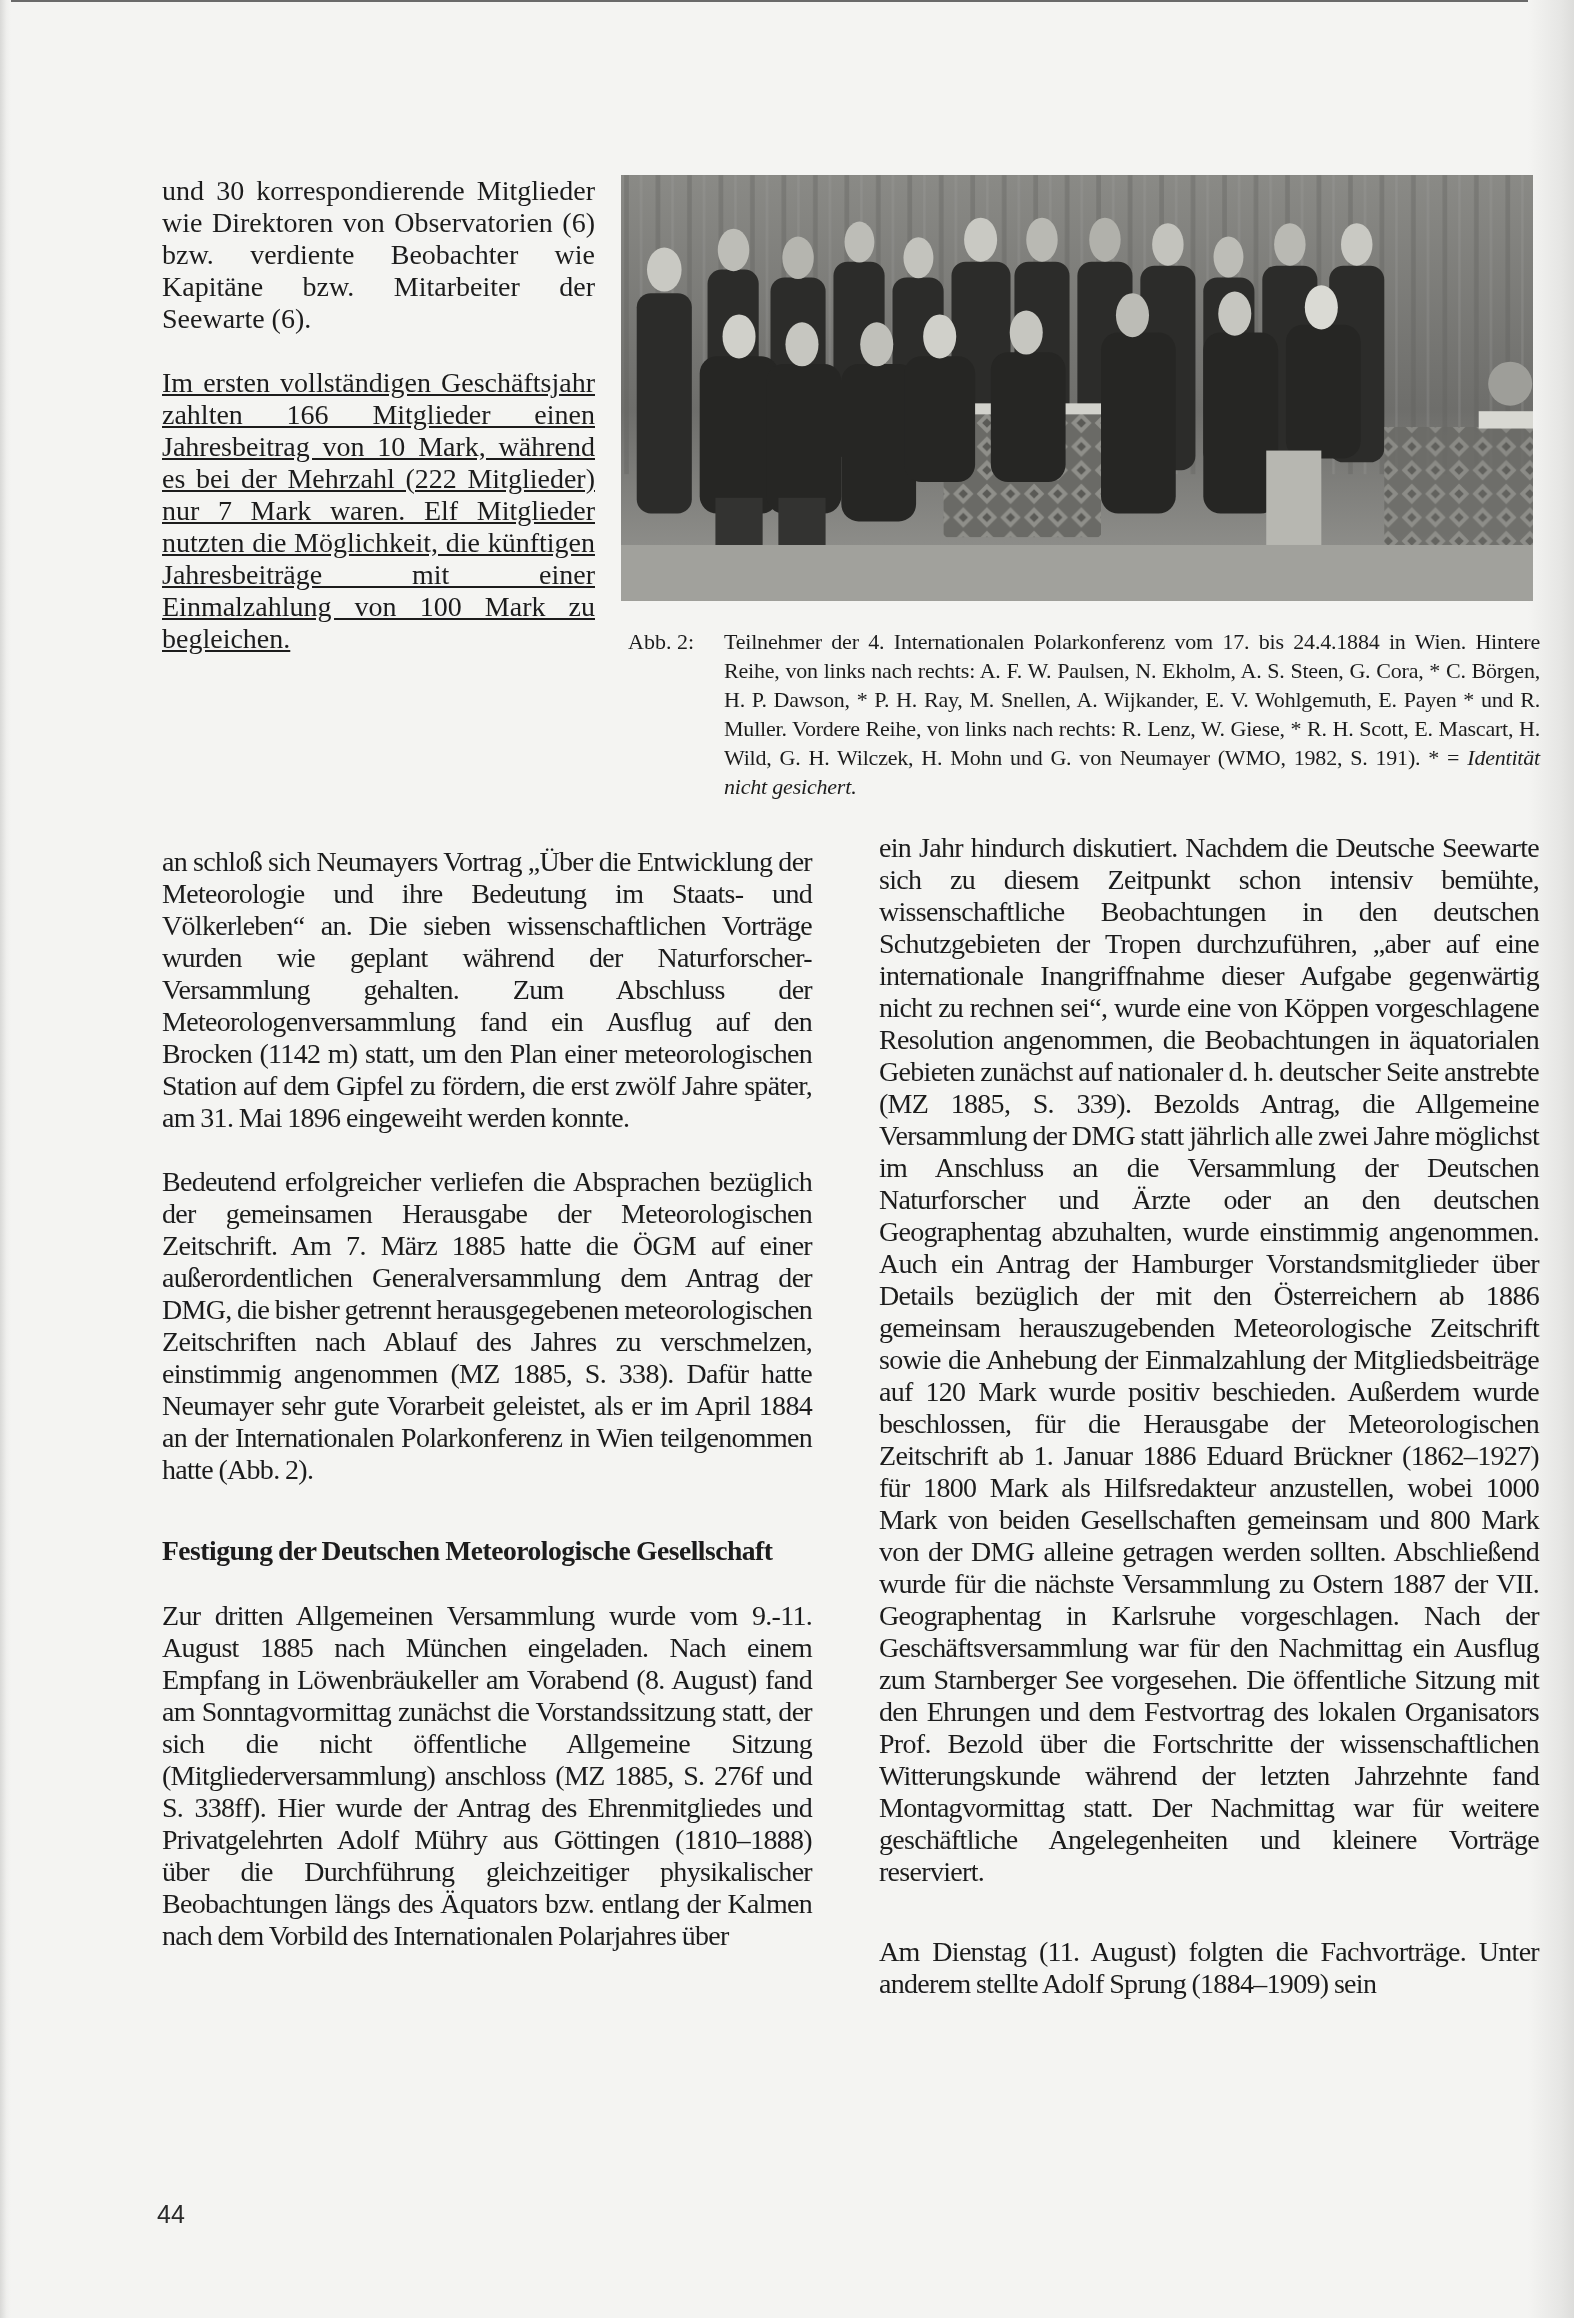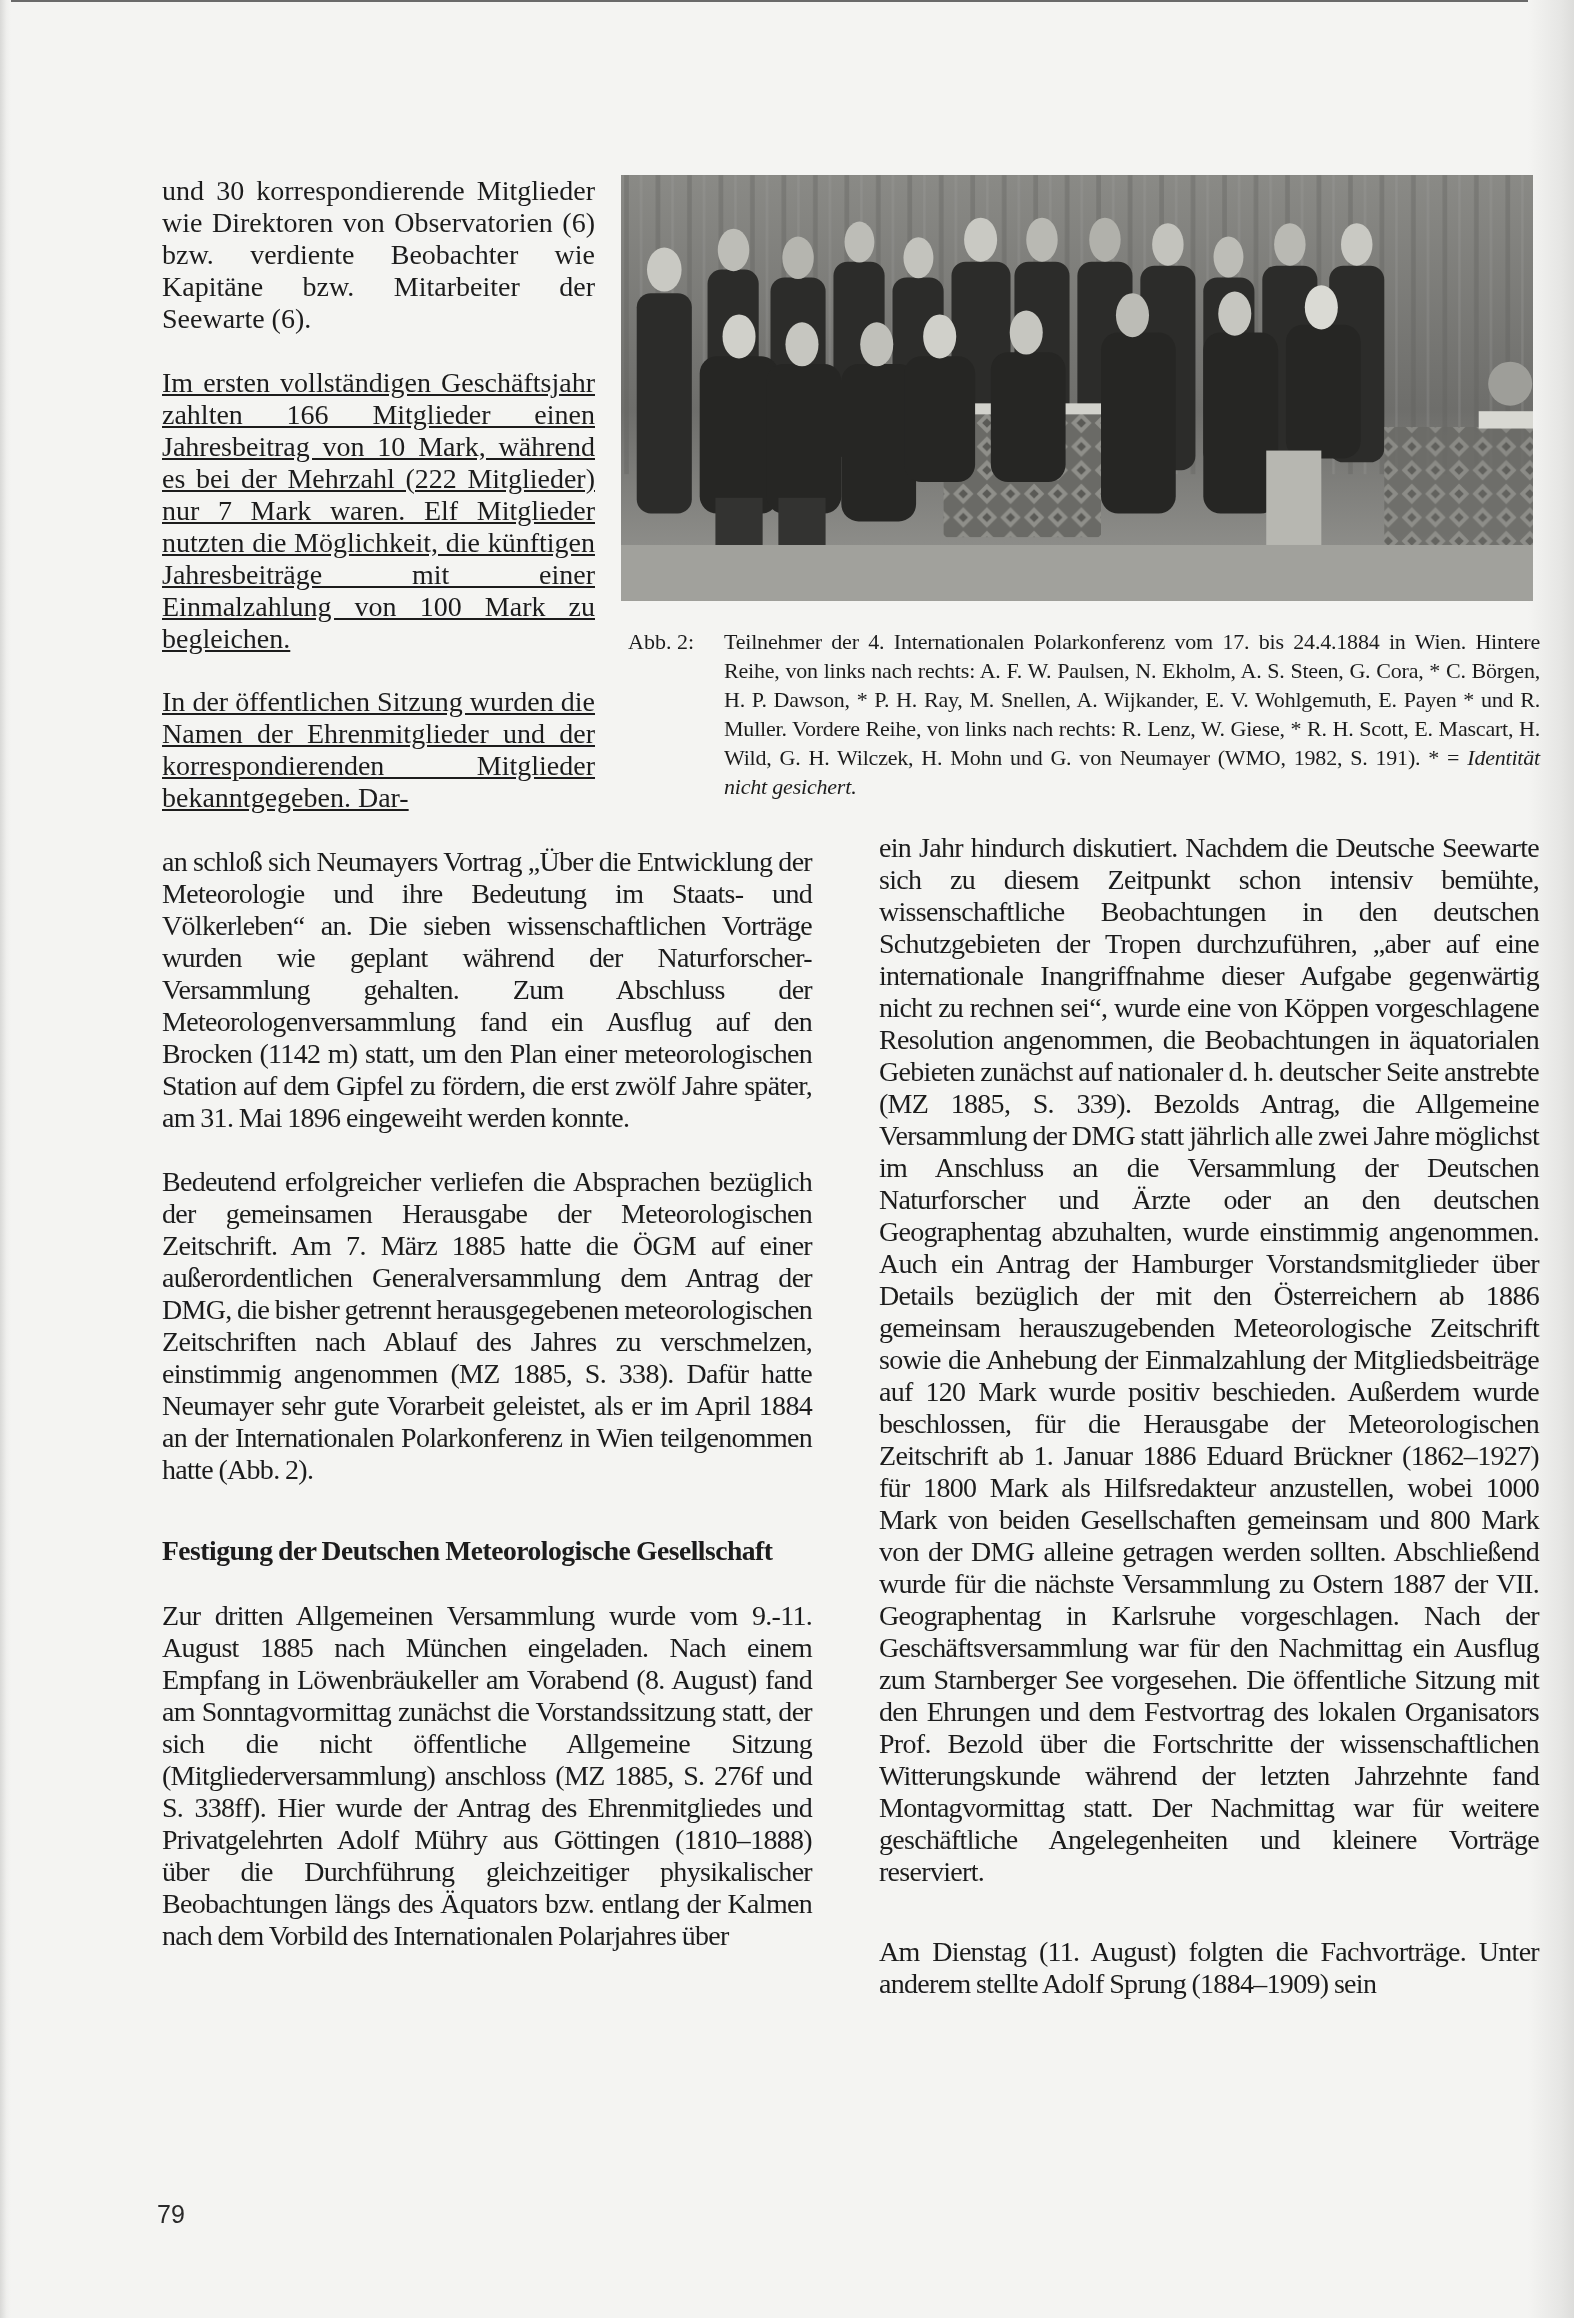--- a/index.html
+++ b/index.html
@@ -53,21 +53,20 @@
 </head>
 <body>
 
 <div class="top-rule"></div>
 <div class="left-edge"></div>
 <div class="right-edge"></div>
 
 <div id="left-narrow" class="text-block">
   <p class="just">und 30 korrespondierende Mitglieder wie Direktoren von Observatorien (6) bzw. verdiente Beobachter wie Kapitäne bzw. Mitarbeiter der Seewarte (6).</p>
   <p class="just">Im ersten vollständigen Geschäftsjahr zahlten 166 Mitglieder einen Jahresbeitrag von 10 Mark, während es bei der Mehrzahl (222 Mitglieder) nur 7 Mark waren. Elf Mitglieder nutzten die Möglichkeit, die künftigen Jahresbeiträge mit einer Einmalzahlung von 100 Mark zu begleichen.</p>
-  <p class="just">In der öffentlichen Sitzung wurden die Namen der Ehrenmitglieder und der korrespondierenden Mitglieder bekanntgegeben. Dar-</p>
 </div>
 
 <div class="photo">
   <svg width="912" height="426" viewBox="0 0 1159 541">
     <defs>
       <linearGradient id="bgGrad" x1="0" y1="0" x2="0" y2="1">
         <stop offset="0" stop-color="#8a8a86"></stop>
         <stop offset="0.55" stop-color="#6e6e6b"></stop>
         <stop offset="1" stop-color="#999995"></stop>
       </linearGradient>
@@ -196,14 +195,14 @@
   <p class="just">Bedeutend erfolgreicher verliefen die Absprachen bezüglich der gemeinsamen Herausgabe der Meteorologischen Zeitschrift. Am 7. März 1885 hatte die ÖGM auf einer außerordentlichen Generalversammlung dem Antrag der DMG, die bisher getrennt herausgegebenen meteorologischen Zeitschriften nach Ablauf des Jahres zu verschmelzen, einstimmig angenommen (MZ 1885, S. 338). Dafür hatte Neumayer sehr gute Vorarbeit geleistet, als er im April 1884 an der Internationalen Polarkonferenz in Wien teilgenommen hatte (Abb. 2).</p>
   <h2>Festigung der Deutschen Meteorologische Gesellschaft</h2>
   <p class="just">Zur dritten Allgemeinen Versammlung wurde vom 9.-11. August 1885 nach München eingeladen. Nach einem Empfang in Löwenbräukeller am Vorabend (8. August) fand am Sonntagvormittag zunächst die Vorstandssitzung statt, der sich die nicht öffentliche Allgemeine Sitzung (Mitgliederversammlung) anschloss (MZ 1885, S. 276f und S. 338ff). Hier wurde der Antrag des Ehrenmitgliedes und Privatgelehrten Adolf Mühry aus Göttingen (1810–1888) über die Durchführung gleichzeitiger physikalischer Beobachtungen längs des Äquators bzw. entlang der Kalmen nach dem Vorbild des Internationalen Polarjahres über</p>
 </div>
 
 <div id="right-col" class="text-block condensed">
   <p class="just">ein Jahr hindurch diskutiert. Nachdem die Deutsche Seewarte sich zu diesem Zeitpunkt schon intensiv bemühte, wissenschaftliche Beobachtungen in den deutschen Schutzgebieten der Tropen durchzuführen, „aber auf eine internationale Inangriffnahme dieser Aufgabe gegenwärtig nicht zu rechnen sei“, wurde eine von Köppen vorgeschlagene Resolution angenommen, die Beobachtungen in äquatorialen Gebieten zunächst auf nationaler d. h. deutscher Seite anstrebte (MZ 1885, S. 339). Bezolds Antrag, die Allgemeine Versammlung der DMG statt jährlich alle zwei Jahre möglichst im Anschluss an die Versammlung der Deutschen Naturforscher und Ärzte oder an den deutschen Geographentag abzuhalten, wurde einstimmig angenommen. Auch ein Antrag der Hamburger Vorstandsmitglieder über Details bezüglich der mit den Österreichern ab 1886 gemeinsam herauszugebenden Meteorologische Zeitschrift sowie die Anhebung der Einmalzahlung der Mitgliedsbeiträge auf 120 Mark wurde positiv beschieden. Außerdem wurde beschlossen, für die Herausgabe der Meteorologischen Zeitschrift ab 1. Januar 1886 Eduard Brückner (1862–1927) für 1800 Mark als Hilfsredakteur anzustellen, wobei 1000 Mark von beiden Gesellschaften gemeinsam und 800 Mark von der DMG alleine getragen werden sollten. Abschließend wurde für die nächste Versammlung zu Ostern 1887 der VII. Geographentag in Karlsruhe vorgeschlagen. Nach der Geschäftsversammlung war für den Nachmittag ein Ausflug zum Starnberger See vorgesehen. Die öffentliche Sitzung mit den Ehrungen und dem Festvortrag des lokalen Organisators Prof. Bezold über die Fortschritte der wissenschaftlichen Witterungskunde während der letzten Jahrzehnte fand Montagvormittag statt. Der Nachmittag war für weitere geschäftliche Angelegenheiten und kleinere Vorträge reserviert.</p>
   <p class="just">Am Dienstag (11. August) folgten die Fachvorträge. Unter anderem stellte Adolf Sprung (1884–1909) sein</p>
 </div>
 
-<div class="page-number">79</div>
+<div class="page-number">44</div>
 
 
 </body></html>

